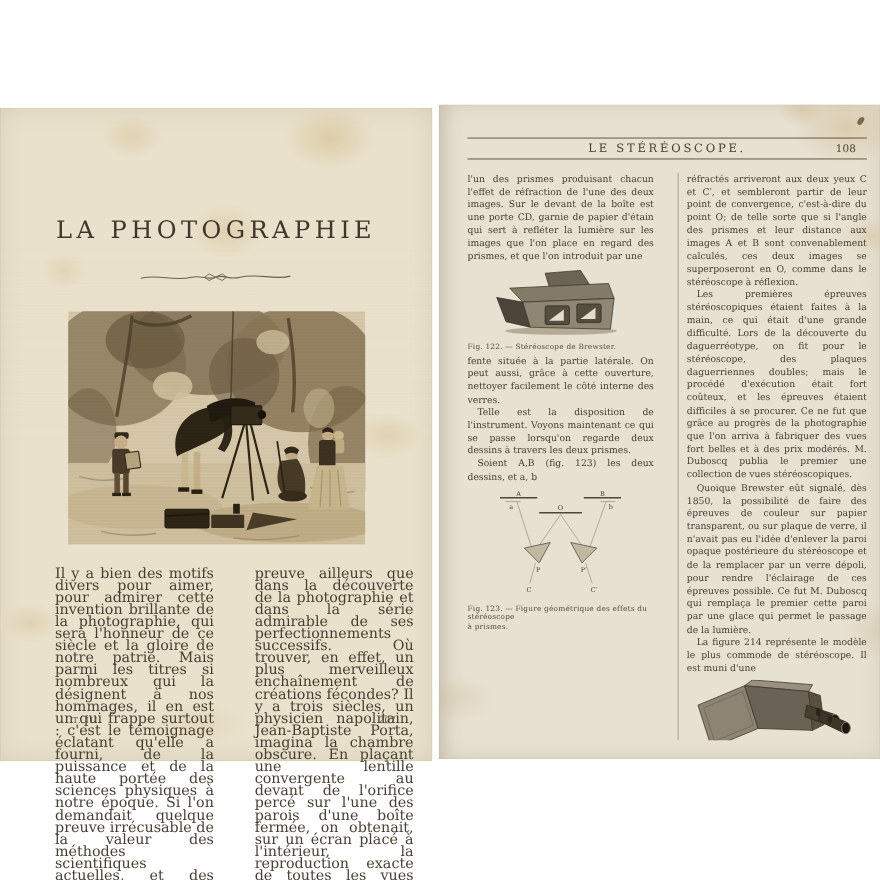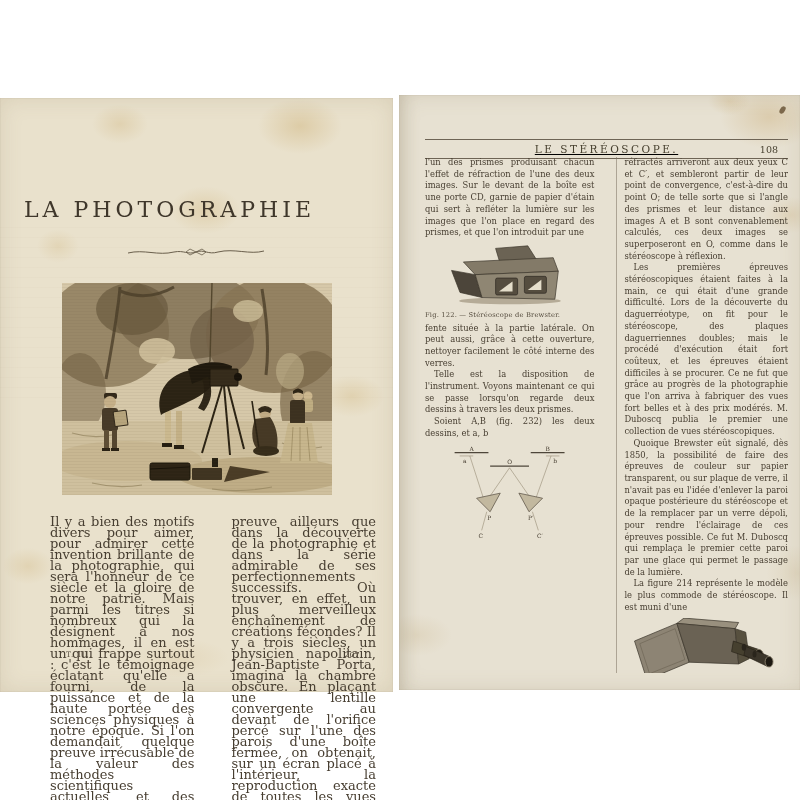--- a/index.html
+++ b/index.html
@@ -22,31 +22,31 @@
     left:399px;top:95px;width:401px;height:595px;background-color:#e7e1d2;
     background-image:
       radial-gradient(ellipse 70px 45px at 370px 22px, rgba(190,150,80,.28), transparent 70%),
       radial-gradient(ellipse 30px 20px at 330px 6px, rgba(190,150,80,.22), transparent 70%),
       radial-gradient(ellipse 40px 26px at 392px 120px, rgba(190,150,80,.18), transparent 70%),
       radial-gradient(ellipse 50px 30px at 18px 540px, rgba(180,150,90,.15), transparent 70%),
       radial-gradient(ellipse 44px 40px at 398px 478px, rgba(180,150,90,.15), transparent 70%);
     box-shadow: inset 0 0 1px rgba(160,150,125,.9), inset 0 0 22px rgba(130,110,75,.14),
       inset 14px 0 18px -12px rgba(110,95,65,.25);
   }
-  .lp-title{position:absolute;left:0;top:99px;width:100%;margin:0;
-    font-size:22px;font-weight:normal;letter-spacing:4px;color:#3f372b;padding-left:24px;}
+  .lp-title{position:absolute;left:0;top:99px;width:100%;margin:0;text-align:center;
+    font-size:22px;font-weight:normal;letter-spacing:4px;color:#3f372b;}
   .lp-ornament{position:absolute;left:126px;top:148px;}
   .lp-engraving{position:absolute;left:62px;top:185px;width:270px;height:212px;}
   .lp-cols{position:absolute;left:37px;top:405px;width:352px;display:flex;gap:11px;}
   .lp-cols p{margin:13px;width:170px;font-size:13px;line-height:11px;text-align:justify;color:#473e31;}
   .lp-sig{position:absolute;left:66px;top:552px;font-size:7.5px;color:#5a5142;letter-spacing:1px;}
   .lp-folio{position:absolute;left:340px;top:552px;width:24px;text-align:center;font-size:8px;color:#52493b;}
 
-  .rp-head{position:absolute;left:26px;top:44px;width:363px;
-    border-top:1px solid #6e6455;border-bottom:1px solid #6e6455;padding:3px 0;text-decoration:underline;}
+  .rp-head{position:absolute;left:26px;top:30px;width:363px;
+    border-top:1px solid #6e6455;border-bottom:1px solid #6e6455;padding:3px 0;}
   .rp-head-title{display:block;text-align:center;font-size:10.5px;letter-spacing:2.5px;color:#47402f;}
   .rp-folio{position:absolute;right:10px;top:4px;font-size:9.5px;color:#47402f;}
   .rp-cols{position:absolute;left:26px;top:62px;width:363px;height:516px;display:flex;}
   .rp-col{overflow:hidden;}
   .rp-col.a{width:177px;padding-right:22px;border-right:1px solid rgba(125,115,98,.55);}
   .rp-col.b{width:171px;padding-left:7px;}
   .rp-col p{margin:0;font-size:8.4px;line-height:11.7px;text-align:justify;color:#473e31;}
   .rp-col p.ind{text-indent:9px;}
   figure{margin:0;}
   .fig{display:block;}
@@ -187,21 +187,21 @@
             <rect x="58" y="39" width="26" height="20" rx="2" fill="#554d3f" stroke="#2c2720" stroke-width="0.8"></rect>
             <polygon points="62,55 78,43 78,55" fill="#e4ddca"></polygon>
             <rect x="92" y="37" width="26" height="20" rx="2" fill="#554d3f" stroke="#2c2720" stroke-width="0.8"></rect>
             <polygon points="96,53 112,41 112,53" fill="#e4ddca"></polygon>
           </svg>
           <figcaption class="figcap">Fig. 122. — Stéréoscope de Brewster.</figcaption>
         </figure>
 
         <p>fente située à la partie latérale. On peut aussi, grâce à cette ouverture, nettoyer facilement le côté interne des verres.</p>
         <p class="ind">Telle est la disposition de l'instrument. Voyons maintenant ce qui se passe lorsqu'on regarde deux dessins à travers les deux prismes.</p>
-        <p class="ind">Soient A,B (fig. 232) les deux dessins, et a, b</p>
+        <p class="ind">Soient A,B (fig. 123) les deux dessins, et a, b</p>
 
         <figure class="fig fig123">
           <svg width="148" height="100" viewBox="0 0 175 118">
             <g stroke="#4e463a" stroke-width="1.5">
               <line x1="22" y1="10" x2="62" y2="10"></line>
               <line x1="112" y1="10" x2="152" y2="10"></line>
               <line x1="64" y1="26" x2="110" y2="26"></line>
             </g>
             <g stroke="#877c64" stroke-width="0.6">
               <line x1="28" y1="14" x2="44" y2="14"></line>
@@ -220,20 +220,24 @@
               <text x="34" y="22">a</text>
               <text x="132" y="8">B</text>
               <text x="141" y="22">b</text>
               <text x="87" y="23">O</text>
               <text x="63" y="90">P</text>
               <text x="112" y="90">P′</text>
               <text x="53" y="111">C</text>
               <text x="123" y="111">C′</text>
             </g>
           </svg>
+          <figcaption class="figcap">
+            <div>Fig. 123. — Figure géométrique des effets du stéréoscope</div>
+            <div>à prismes.</div>
+          </figcaption>
         </figure>
 
       </div>
 
       <div class="rp-col b">
         <p>réfractés arriveront aux deux yeux C et C′, et sembleront partir de leur point de convergence, c'est-à-dire du point O; de telle sorte que si l'angle des prismes et leur distance aux images A et B sont convenablement calculés, ces deux images se superposeront en O, comme dans le stéréoscope à réflexion.</p>
         <p class="ind">Les premières épreuves stéréoscopiques étaient faites à la main, ce qui était d'une grande difficulté. Lors de la découverte du daguerréotype, on fit pour le stéréoscope, des plaques daguerriennes doubles; mais le procédé d'exécution était fort coûteux, et les épreuves étaient difficiles à se procurer. Ce ne fut que grâce au progrès de la photographie que l'on arriva à fabriquer des vues fort belles et à des prix modérés. M. Duboscq publia le premier une collection de vues stéréoscopiques.</p>
         <p class="ind">Quoique Brewster eût signalé, dès 1850, la possibilité de faire des épreuves de couleur sur papier transparent, ou sur plaque de verre, il n'avait pas eu l'idée d'enlever la paroi opaque postérieure du stéréoscope et de la remplacer par un verre dépoli, pour rendre l'éclairage de ces épreuves possible. Ce fut M. Duboscq qui remplaça le premier cette paroi par une glace qui permet le passage de la lumière.</p>
         <p class="ind">La figure 214 représente le modèle le plus commode de stéréoscope. Il est muni d'une</p>
 

